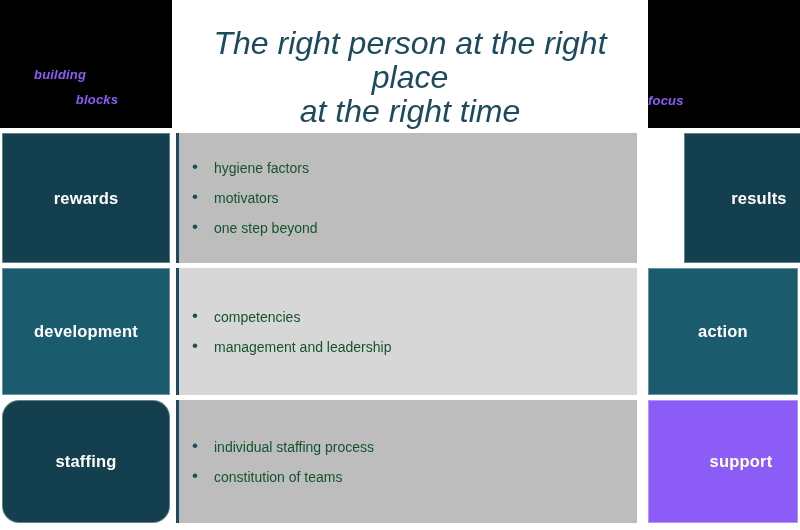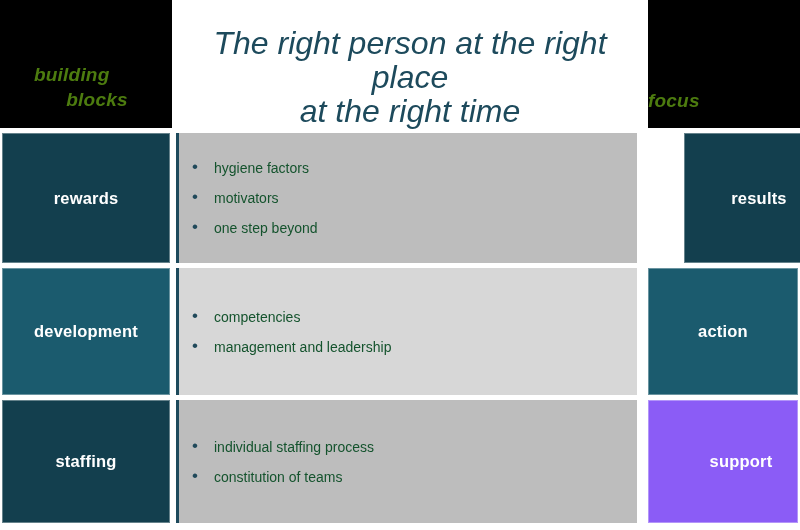--- a/index.html
+++ b/index.html
@@ -33,24 +33,24 @@
   .hdr-black-right {
     position: absolute;
     left: 648px;
     top: 0;
     width: 152px;
     height: 128px;
     background: #000000;
   }
   .hdr-label {
     position: absolute;
-    color: #4d7c0f;
+    color: #8b5cf6;
     font-style: italic;
     font-weight: bold;
-    font-size: 19px;
+    font-size: 13px;
     line-height: 25px;
     letter-spacing: 0.2px;
   }
   .hdr-label-left {
     left: 34px;
     top: 62px;
     width: 120px;
     text-align: left;
   }
   .hdr-label-left .line2 {
@@ -197,21 +197,21 @@
         <li>competencies</li>
         <li>management and leadership</li>
       </ul>
     </div>
     <div class="cell cell-right" id="r1-right" style="background: rgb(27, 91, 110);">
       <span class="side-label">action</span>
     </div>
   </div>
 
   <div class="row row-3">
-    <div class="cell cell-left" id="r2-left" style="background: rgb(19, 63, 78);">
+    <div class="cell cell-left" id="r2-left" style="background: rgb(19, 63, 78); border-radius: 17px;">
       <span class="side-label">staffing</span>
     </div>
     <div class="cell cell-mid" id="r2-mid" style="background: rgb(189, 189, 189);">
       <div class="mid-edge"></div>
       <ul class="bullets">
         <li>individual staffing process</li>
         <li>constitution of teams</li>
       </ul>
     </div>
     <div class="cell cell-right" id="r2-right" style="background: #8b5cf6; padding-left: 36px;">

